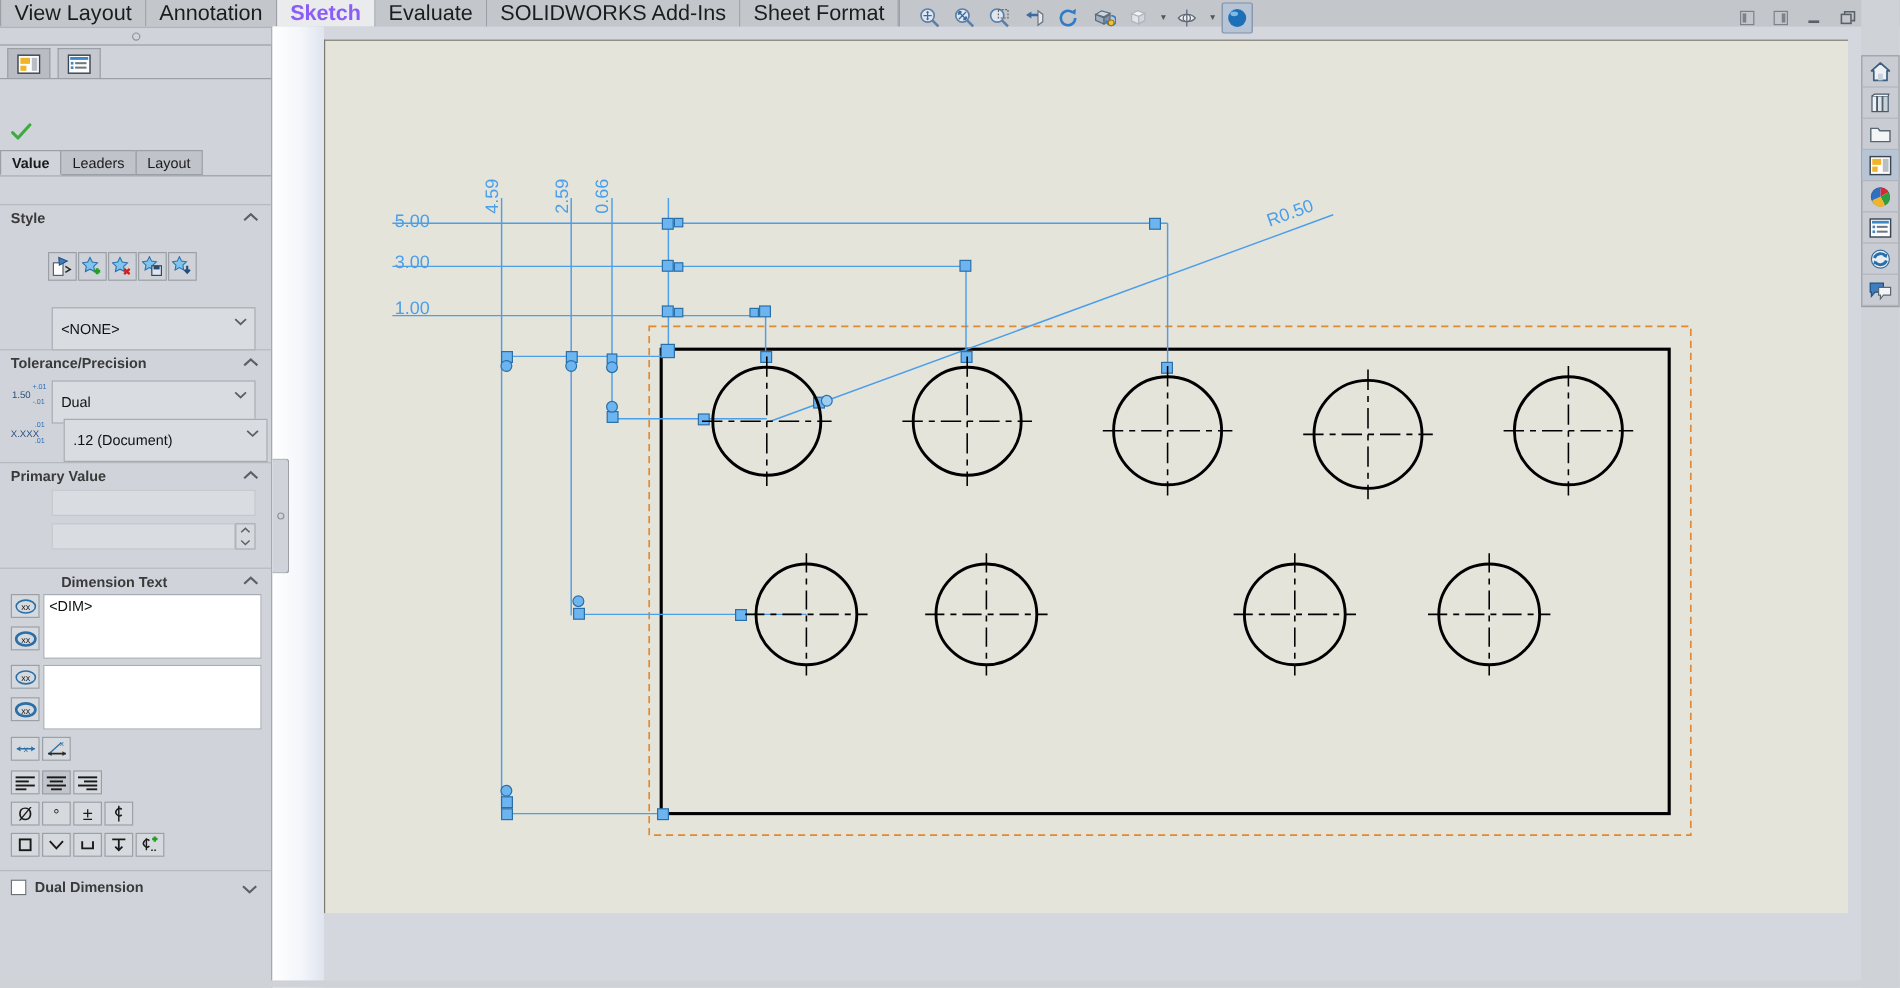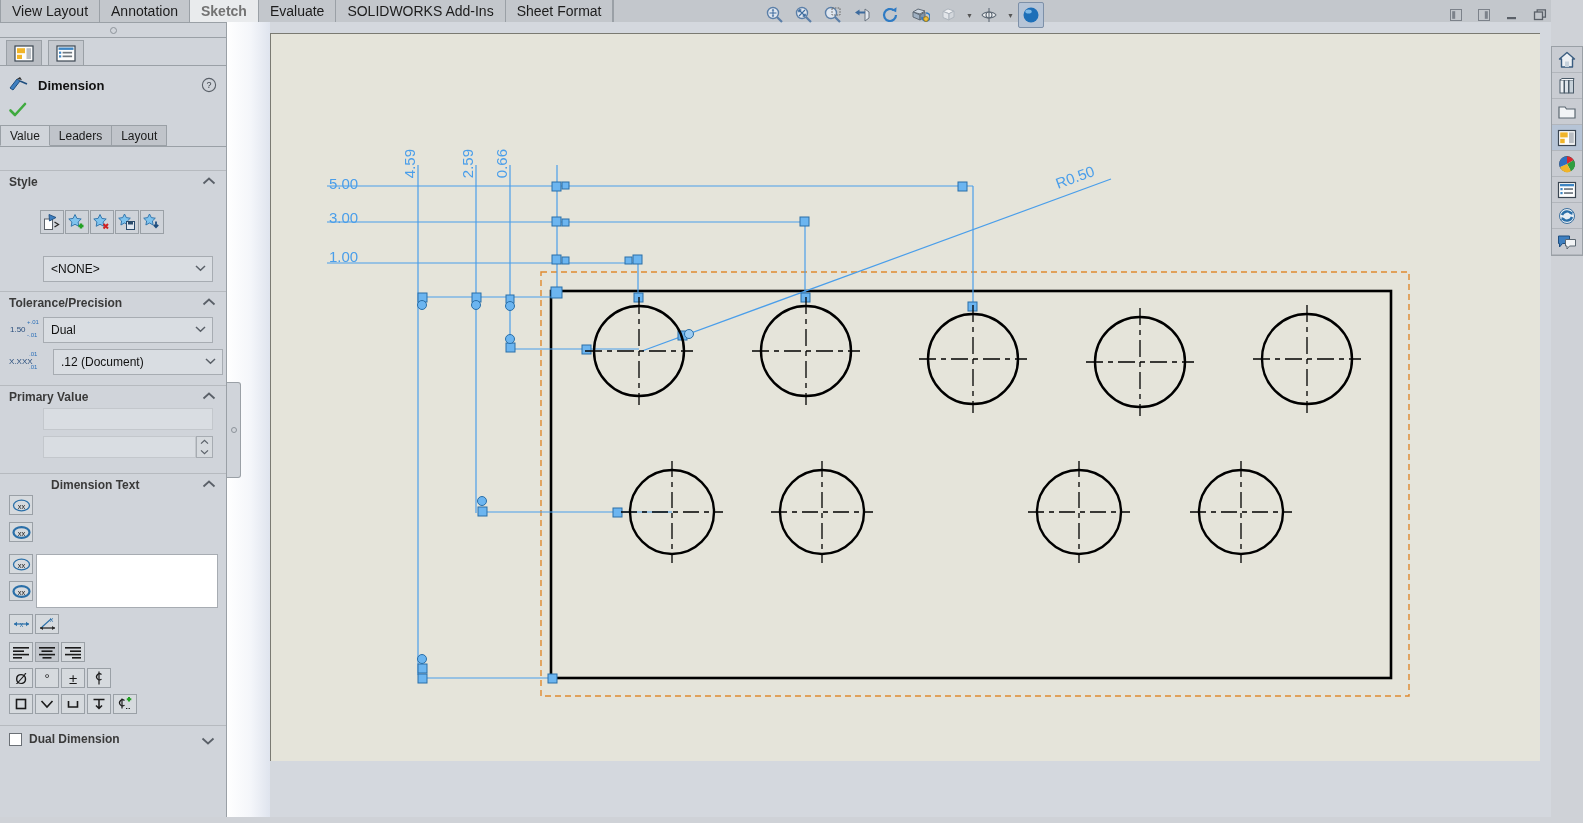--- a/index.html
+++ b/index.html
@@ -14,28 +14,28 @@
 
   
   #ribbon-bar {
     position: absolute; left: 0; top: 0; width: 1583px; height: 22px;
     background: #c3c7cc;
     display: flex; align-items: stretch;
   }
   .ribbon-tab {
     display: flex; align-items: center; justify-content: center;
     padding: 0 11px;
-    font-size: 14px; color: #1c1c1c;
+    font-size: 18px; color: #1c1c1c;
     background: #c3c7cc;
     border-right: 1px solid #9aa0a6;
     cursor: default; white-space: nowrap;
   }
   .ribbon-tab:first-child { border-left: 1px solid #9aa0a6; }
   .ribbon-tab.active {
-    background: #e9ebed; font-weight: bold; color: #737373; text-align: right;
+    background: #e9ebed; font-weight: bold; color: #8b5cf6; text-align: right;
   }
   #ribbon-rest { flex: 1; background: #c3c7cc; border-left: 1px solid #9aa0a6; }
 
   
   #view-toolbar {
     position: absolute; left: 762px; top: 0px; height: 30px;
     display: flex; align-items: center; gap: 3px;
   }
   .vt-btn {
     width: 26px; height: 26px;
@@ -114,37 +114,37 @@
   .vtab {
     height: 21px; padding: 0 9px;
     display: flex; align-items: center;
     font-size: 12px;
     border: 1px solid #9aa0a6;
     background: #c0c4ca;
     margin-right: -1px;
   }
   .vtab.active {
     background: #d0d4da; border-bottom-color: #d0d4da;
-    position: relative; z-index: 2;
+    position: relative; z-index: 2; font-weight: bold;
   }
 
   
   .sec-head {
     position: absolute; left: 0; width: 227px; height: 22px;
     display: flex; align-items: center;
     border-top: 1px solid #b6babf;
   }
   .sec-head .lbl {
     margin-left: 9px; font-size: 12px; font-weight: bold; color: #3a3a3a;
   }
   .sec-head .chev {
     position: absolute; right: 11px; top: 4px;
   }
   .combo {
-    position: absolute; height: 26px;
+    position: absolute; height: 36px;
     background: #d9dde2; border: 1px solid #a7acb2;
     display: flex; align-items: center;
     font-size: 12px; padding-left: 7px; color: #111;
   }
   .combo .ar {
     position: absolute; right: 6px; top: 5px;
   }
   .iconbtn {
     width: 24px; height: 24px;
     border: 1px solid #9aa0a6; background: #cfd3d9;
@@ -381,34 +381,20 @@
           <rect x="1" y="1" width="18" height="15" fill="#fdfdfd" stroke="#3b4652" stroke-width="1.2"></rect>
           <rect x="2.5" y="2.5" width="15" height="2.4" fill="#3e86c4"></rect>
           <rect x="3" y="6.6" width="2.2" height="2.2" fill="#3e86c4"></rect>
           <rect x="3" y="10.3" width="2.2" height="2.2" fill="#3e86c4"></rect>
           <rect x="6.6" y="6.8" width="9.5" height="1.7" fill="#6f7880"></rect>
           <rect x="6.6" y="10.5" width="9.5" height="1.7" fill="#6f7880"></rect>
         </svg>
     </div>
   </div>
 
-  <div id="pm-header">
-    <svg width="22" height="20" viewBox="0 0 22 20">
-      <path d="M2 13l7-9 3 2-7 9z" fill="#3e7fc0" stroke="#1f4e7f" stroke-width="1"></path>
-      <path d="M12 6l7 3" stroke="#1f4e7f" stroke-width="1.6"></path>
-      <path d="M9 4l3-2 2 3" fill="#2e2e2e"></path>
-    </svg>
-    <span id="pm-title">Dimension</span>
-    <span id="pm-help">
-      <svg width="16" height="16" viewBox="0 0 16 16">
-          <circle cx="8" cy="8" r="6.6" fill="none" stroke="#5a6068" stroke-width="1.1"></circle>
-          <text x="8" y="11.4" font-size="9" text-anchor="middle" fill="#3a4048" font-family="'Liberation Sans',sans-serif">?</text>
-        </svg>
-    </span>
-  </div>
 
   <div id="pm-ok">
     <svg width="20" height="20" viewBox="0 0 20 20">
         <path d="M2.5 10.5l4.5 4.5 10-11" fill="none" stroke="#3faa3f" stroke-width="2.6" stroke-linecap="round" stroke-linejoin="round"></path>
       </svg>
   </div>
 
   <div id="value-tabs">
     <div class="vtab active">
         <span>Value</span>
@@ -533,20 +519,23 @@
     <svg width="19" height="15" viewBox="0 0 19 15">
         <ellipse cx="9.5" cy="7.5" rx="8" ry="5.4" fill="none" stroke="#2a6fa8" stroke-width="1.3"></ellipse>
         <text x="9.5" y="10.6" font-size="7.5" text-anchor="middle" fill="#1a1a1a" font-family="'Liberation Sans',sans-serif">xx</text>
       </svg>
   </div>
   <div class="smallbtn" style="position:absolute;left:9px;top:500px;">
     <svg width="19" height="15" viewBox="0 0 19 15">
         <ellipse cx="9.5" cy="7.5" rx="8" ry="5.4" fill="none" stroke="#2a6fa8" stroke-width="2.2"></ellipse>
         <text x="9.5" y="10.6" font-size="7.5" text-anchor="middle" fill="#1a1a1a" font-family="'Liberation Sans',sans-serif">xx</text>
       </svg>
+  </div>
+  <div class="dimtext-area" style="left:36px;top:473px;width:182px;height:54px;">
+    <span>&lt;DIM&gt;</span>
   </div>
 
   <div class="smallbtn" style="position:absolute;left:9px;top:532px;">
     <svg width="19" height="15" viewBox="0 0 19 15">
         <ellipse cx="9.5" cy="7.5" rx="8" ry="5.4" fill="none" stroke="#2a6fa8" stroke-width="1.3"></ellipse>
         <text x="9.5" y="10.6" font-size="7.5" text-anchor="middle" fill="#1a1a1a" font-family="'Liberation Sans',sans-serif">xx</text>
       </svg>
   </div>
   <div class="smallbtn" style="position:absolute;left:9px;top:559px;">
     <svg width="19" height="15" viewBox="0 0 19 15">

